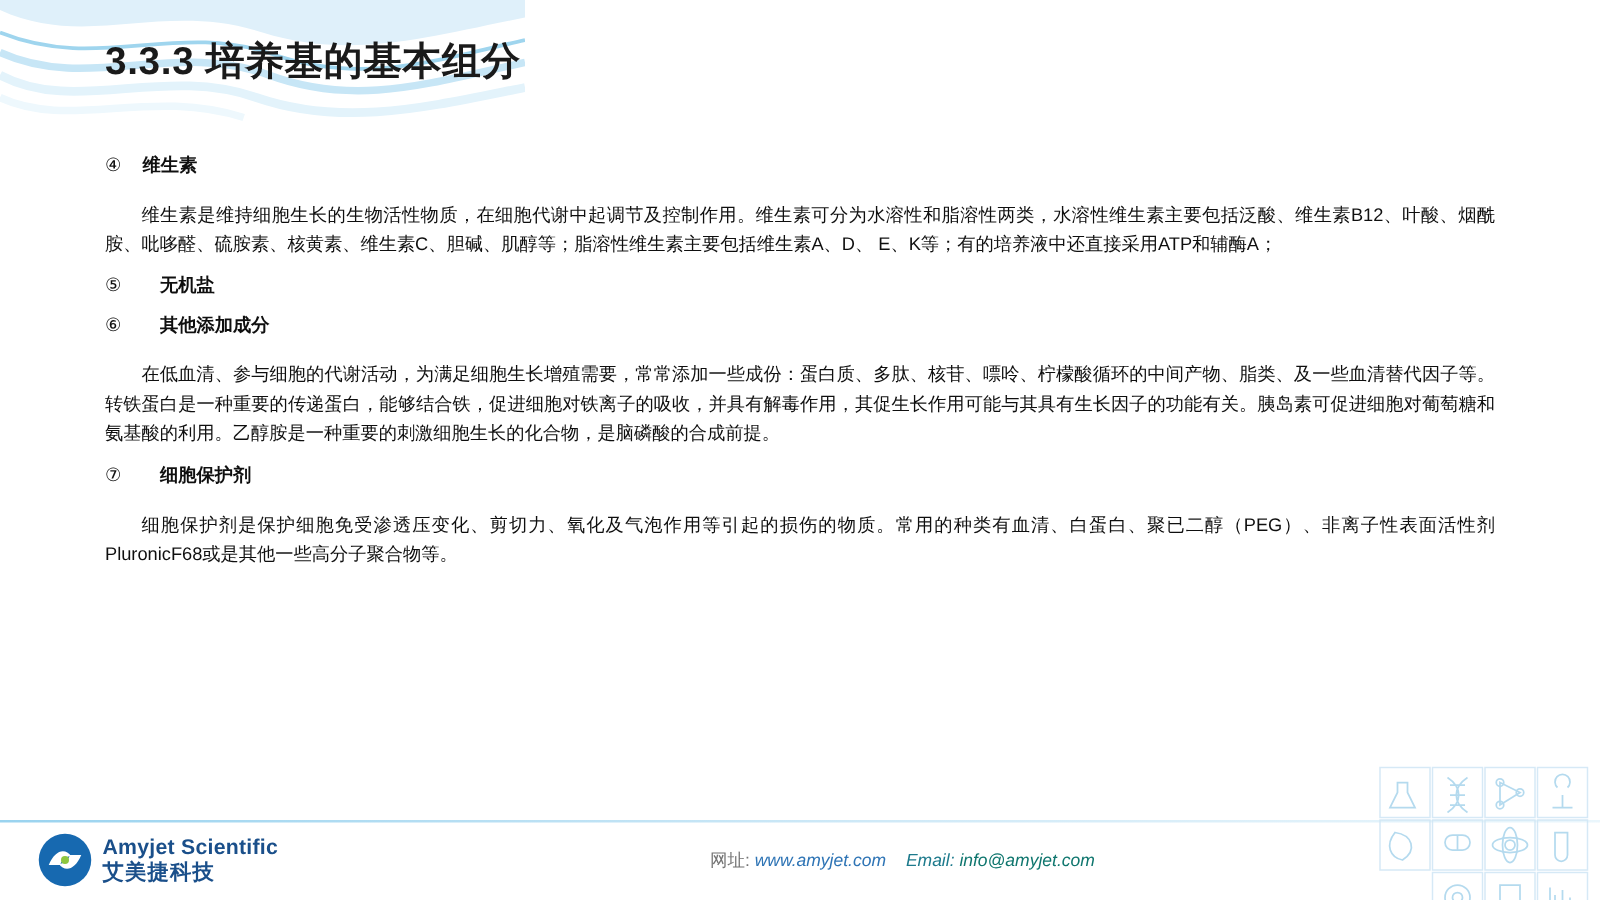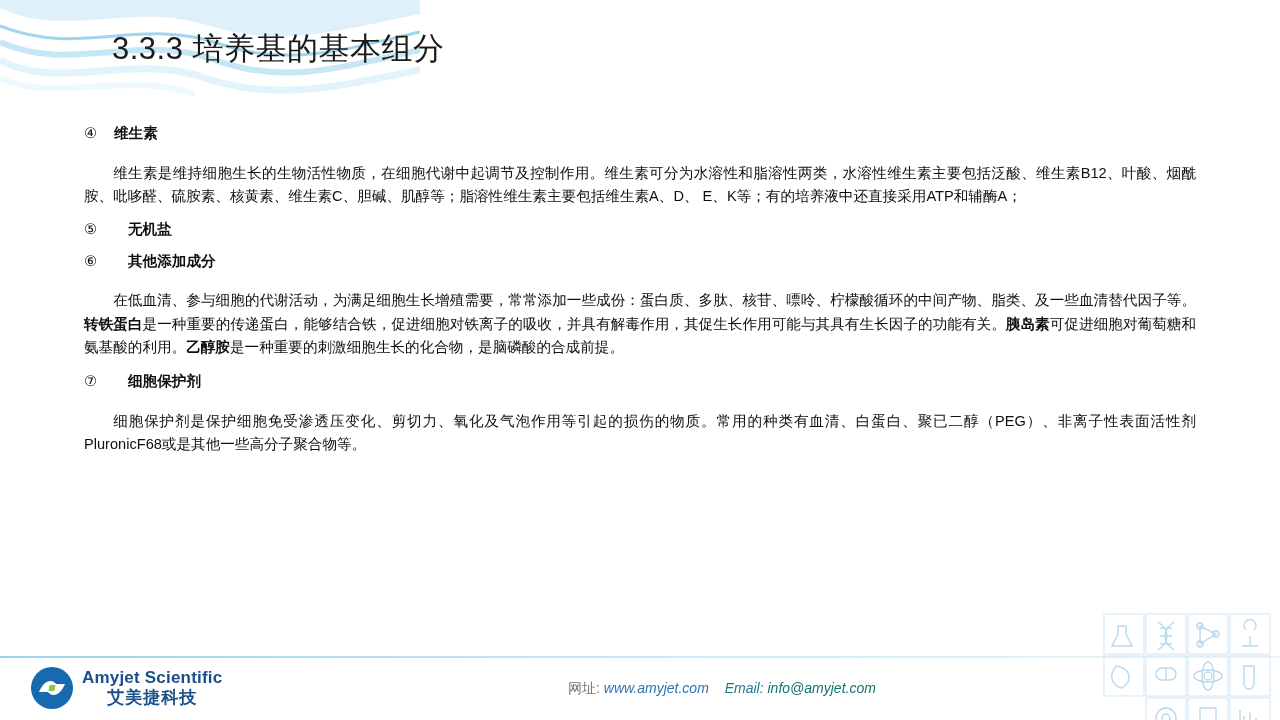--- a/index.html
+++ b/index.html
@@ -25,25 +25,24 @@
     height: 120px;
     pointer-events: none;
   }
 
   
   .slide-title {
     position: absolute;
     left: 84px;
     top: 28px;
     font-size: 31px;
-    font-weight: normal;
+    font-weight: bold;
     letter-spacing: 0.5px;
     color: #1a1a1a;
     white-space: nowrap;
-    margin-left: 28px;
   }
 
   
   .content {
     position: absolute;
     left: 84px;
     top: 122px;
     width: 1112px;
     font-size: 14.6px;
     line-height: 1.62;
@@ -74,40 +73,39 @@
     text-justify: inter-ideograph;
     text-indent: 2em;
   }
   .para.block {
     margin-bottom: 4px;
   }
   .spacer-1 { height: 5px; }
   .spacer-2 { height: 6px; }
 
   .link-blue { color: #2e74b5; }
-  .b { font-weight: bold; }
+  .b { font-weight: normal; }
 
   
   .footer-rule {
     position: absolute;
     left: 0;
     bottom: 62px;
     width: 1280px;
     height: 2px;
     background: linear-gradient(to right, #9ad3ef 0%, #cfe9f7 55%, #eaf6fc 100%);
   }
 
   .logo-wrap {
     position: absolute;
     left: 30px;
     bottom: 10px;
     display: flex;
     align-items: center;
     gap: 8px;
-    text-align: center;
   }
   .logo-mark {
     width: 44px;
     height: 44px;
     flex: 0 0 44px;
   }
   .logo-text-en {
     font-size: 17px;
     font-weight: bold;
     color: #1a4f8a;

